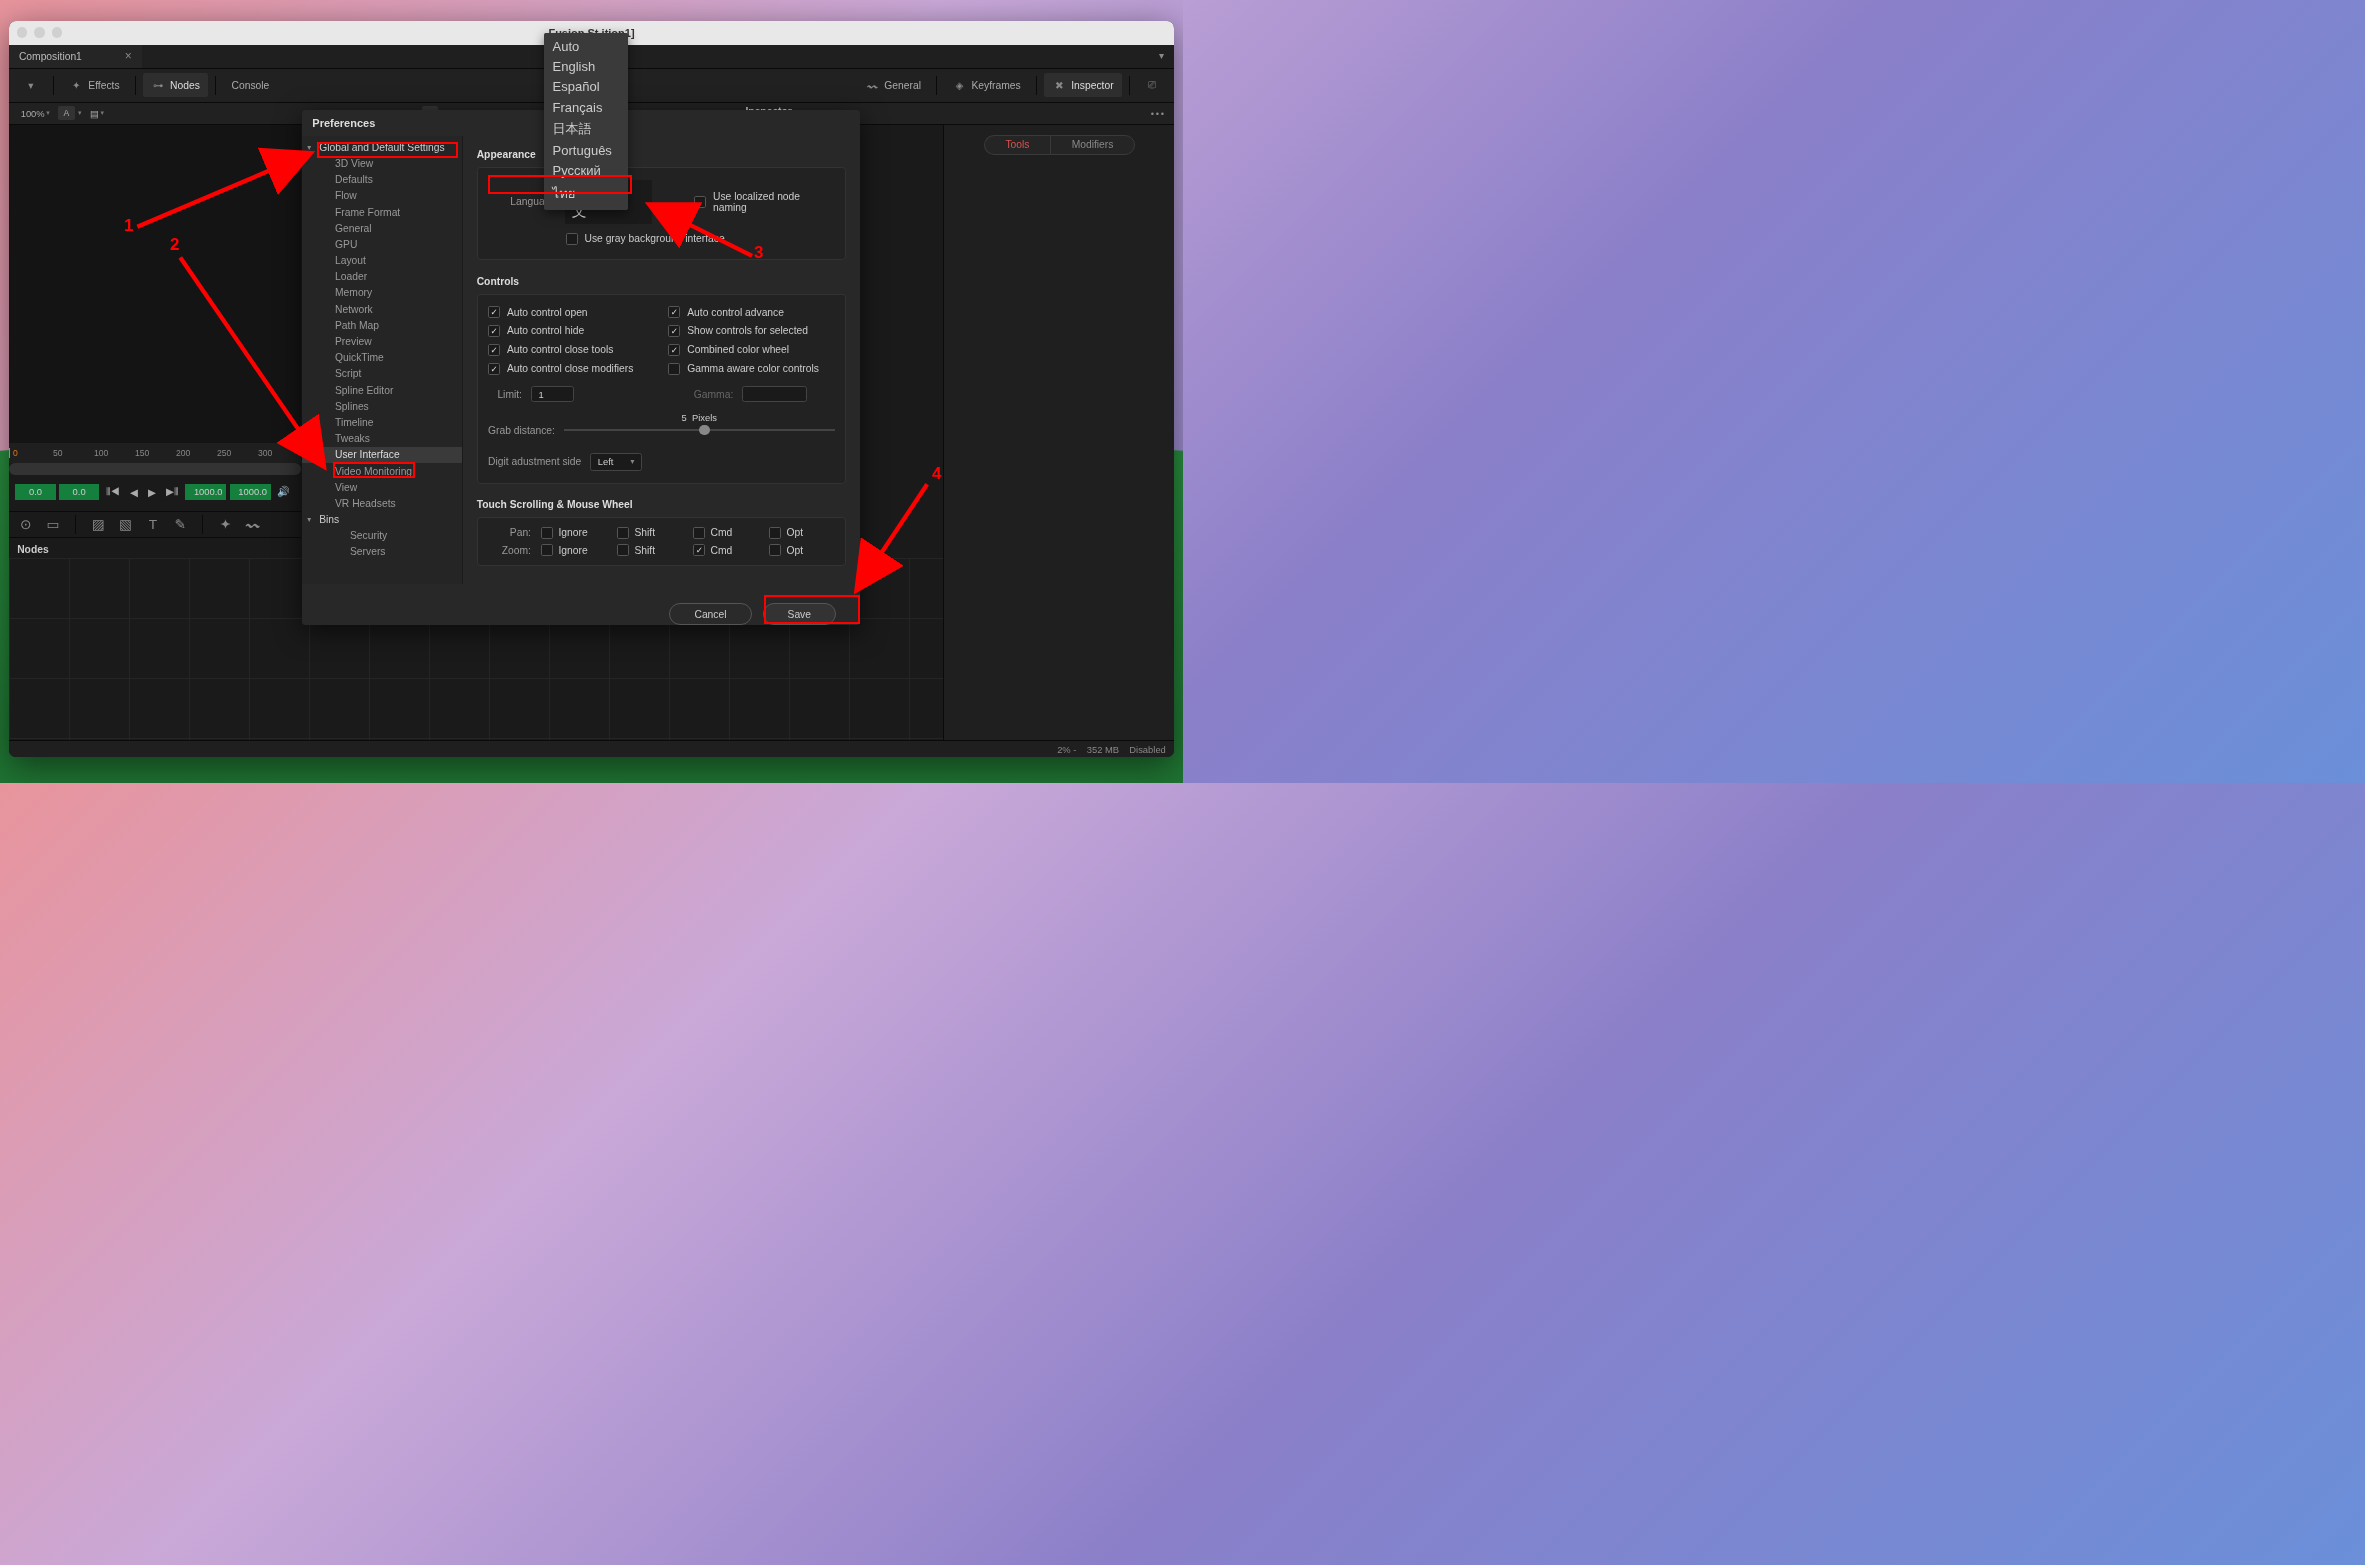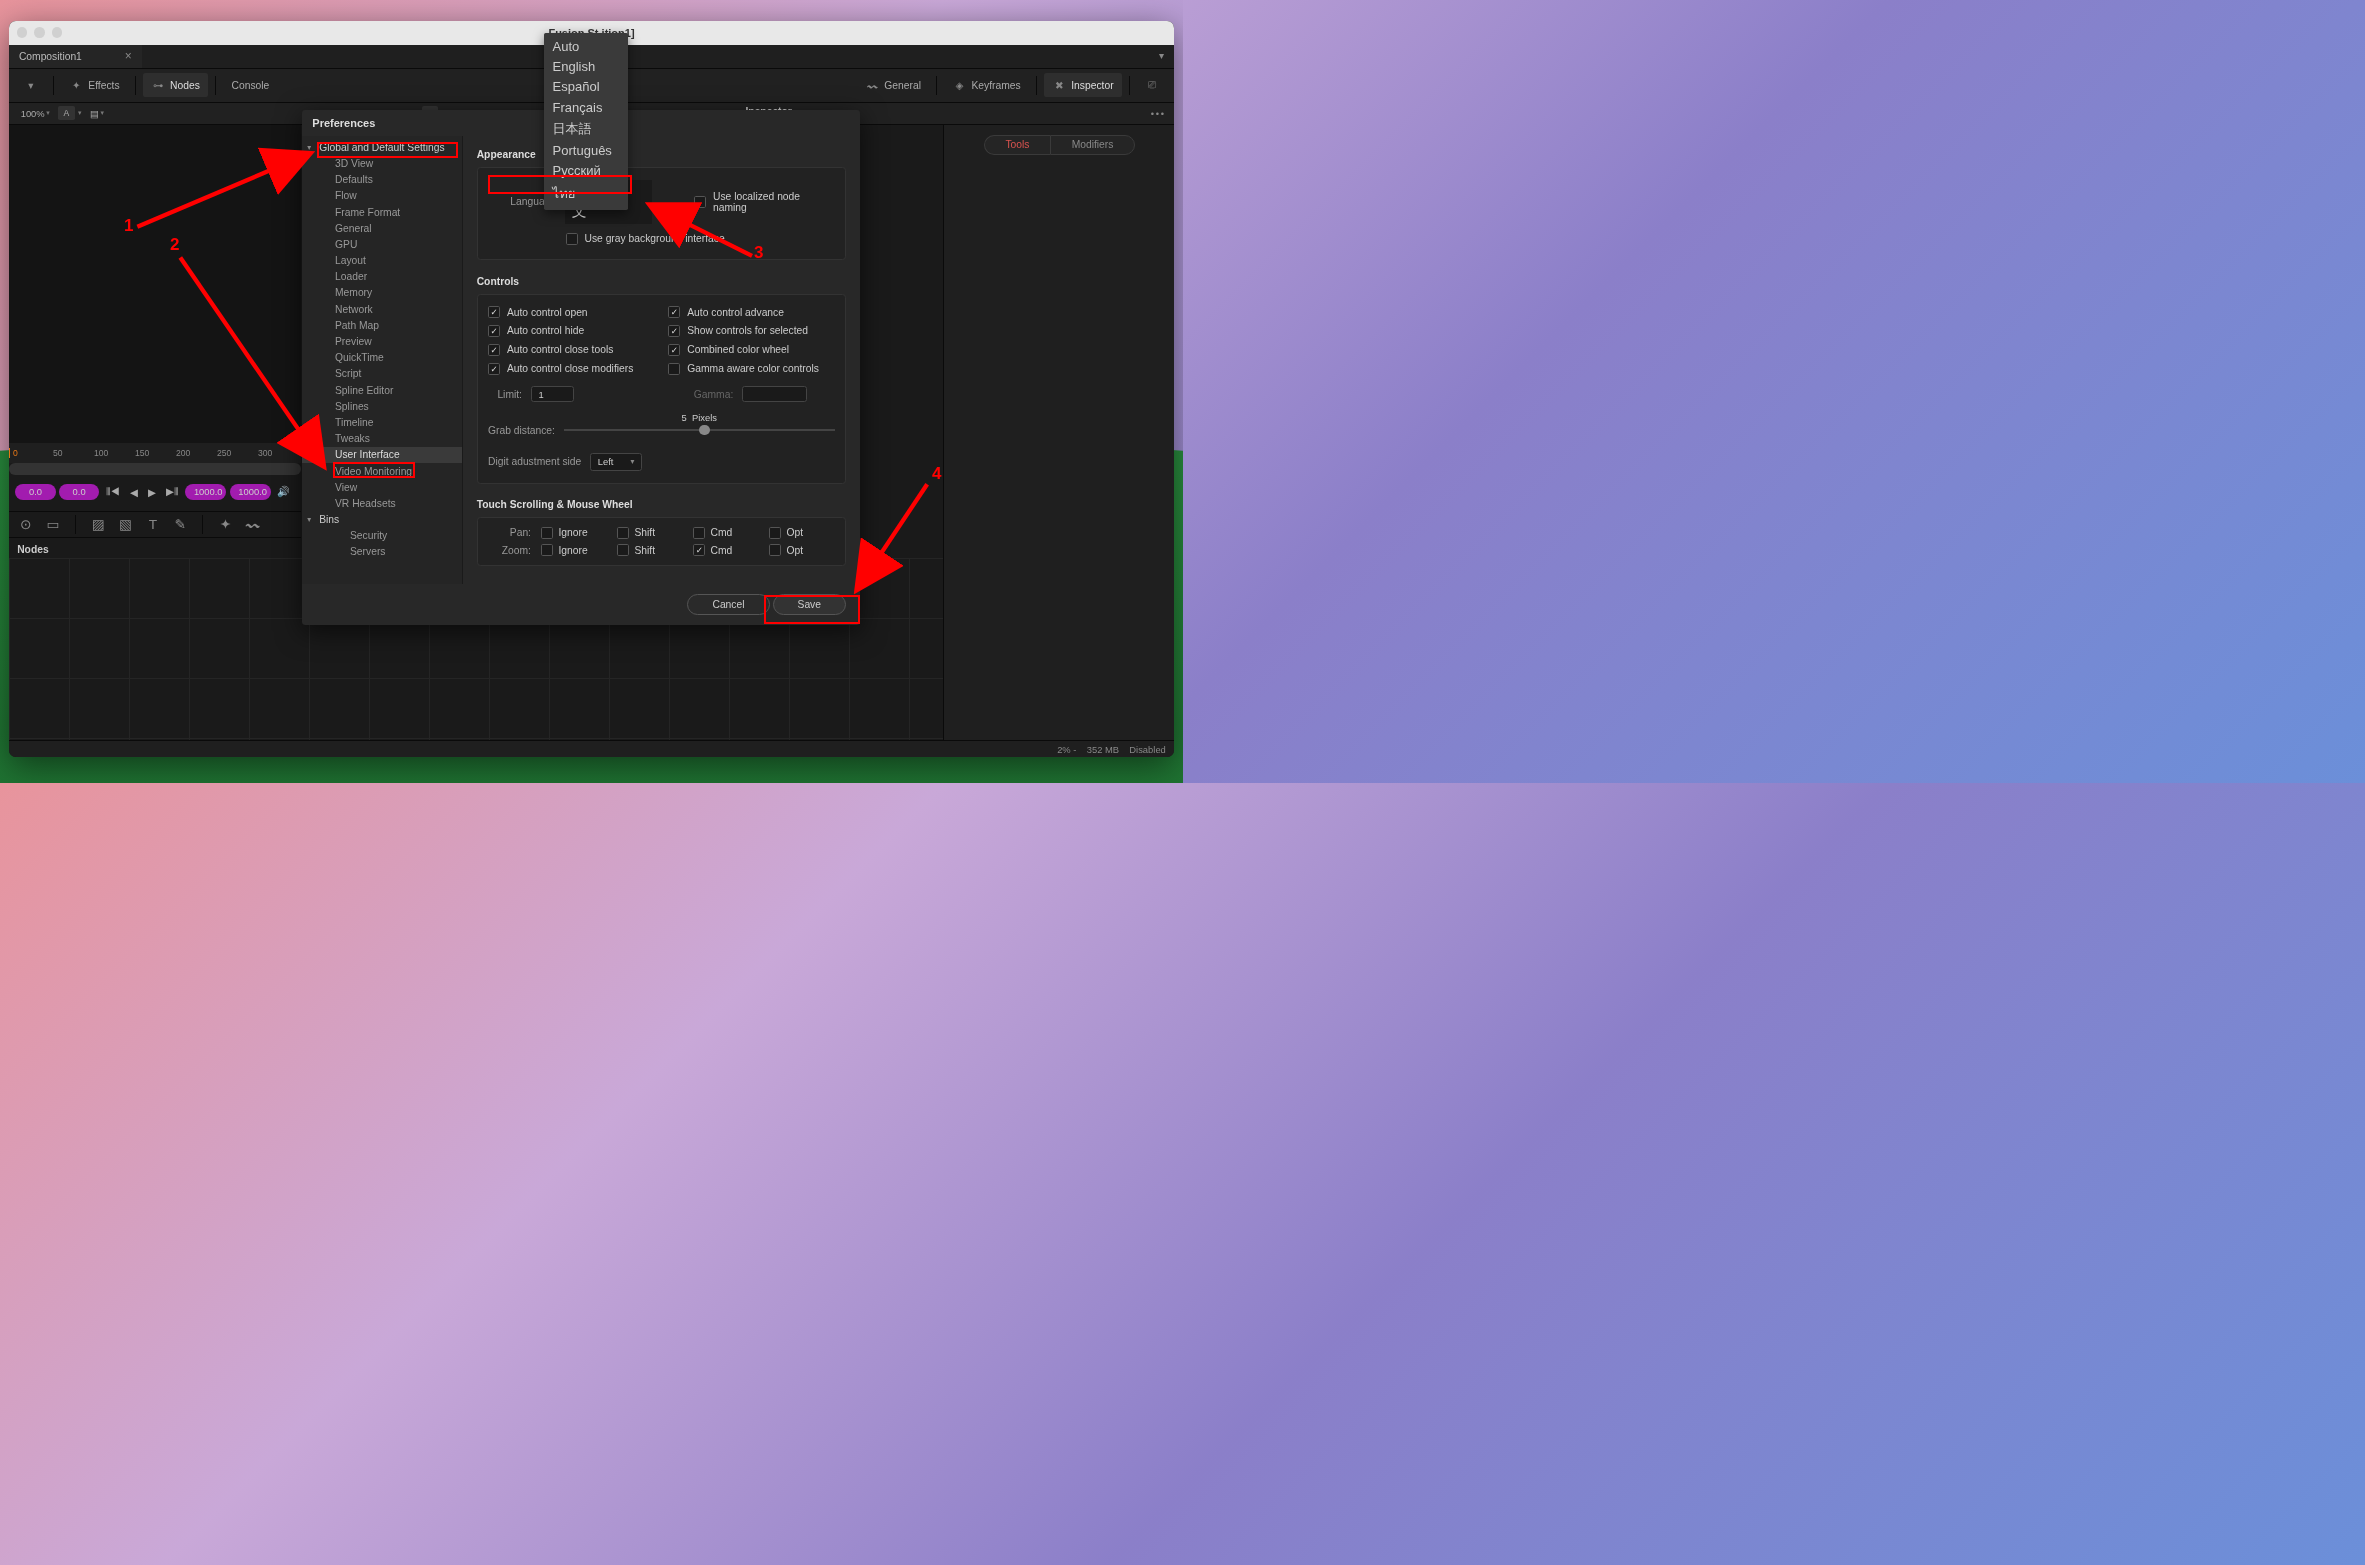--- a/index.html
+++ b/index.html
@@ -28,21 +28,21 @@
 .vc-group2 { position: absolute; left: 343px; display: flex; align-items: center; gap: 3.4px; }
 .inspector-label { position: absolute; left: 730px; top: 0; padding: 3.4px 6.9px; color: #ccc; font-weight: 600; font-size: 10.3px; }
 .more-dots { position: absolute; right: 8.6px; color: #888; letter-spacing: 1.7px; }
 .main-area { flex: 1; display: flex; position: relative; background: #1a1a1a; }
 .viewer-pane { position: absolute; left: 0; top: 0; width: 292px; height: 318px; background: #141414; }
 .timeline-ruler { position: absolute; left: 0; top: 318px; width: 292px; height: 20.6px; background: #1f1f1f; display: flex; align-items: center; font-size: 8.6px; color: #888; }
 .ruler-tick { width: 41px; text-align: left; padding-left: 3.4px; }
 .ruler-tick.first { color: #e67817; border-left: 1.7px solid #e67817; }
 .timeline-scrub { position: absolute; left: 0; top: 338px; width: 292px; height: 12px; background: #333; border-radius: 6px; }
 .transport { position: absolute; left: 0; top: 355px; width: 292px; height: 24px; display: flex; align-items: center; gap: 3.4px; padding: 0 6.9px; }
-.tp-field { background: #a21caf; color: #ccc; font-size: 9.4px; padding: 2.6px 8.6px; border-radius: 8px; width: 41px; text-align: center; }
+.tp-field { background: #15803d; color: #ccc; font-size: 9.4px; padding: 2.6px 8.6px; border-radius: 0; width: 41px; text-align: center; }
 .tp-btn { color: #aaa; font-size: 10.3px; padding: 0 3.4px; }
 .tool-row { position: absolute; left: 0; top: 386px; width: 292px; height: 27.5px; display: flex; align-items: center; gap: 10.3px; padding: 0 8.6px; border-top: 0.9px solid #0a0a0a; border-bottom: 0.9px solid #0a0a0a; }
 .tool-icon { width: 17px; height: 17px; color: #888; display: flex; align-items: center; justify-content: center; }
 .nodes-header { position: absolute; left: 0; top: 414px; width: 292px; padding: 5.2px 8.6px; color: #ccc; font-size: 10.3px; font-weight: 600; }
 .nodes-panel { position: absolute; left: 0; top: 433px; right: 0; bottom: 0; background: #1a1a1a; }
 .grid-bg { width: 100%; height: 100%; background-image: linear-gradient(#252525 0.9px, transparent 0.9px), linear-gradient(90deg, #252525 0.9px, transparent 0.9px); background-size: 60px 60px; }
 .inspector-panel { position: absolute; right: 0; top: 0; width: 231px; height: 100%; background: #1f1f1f; border-left: 0.9px solid #0a0a0a; }
 .insp-tabs { display: flex; justify-content: center; gap: 0; padding: 10.3px 0; }
 .insp-tab { padding: 3.4px 20.6px; font-size: 10.3px; color: #888; border: 0.9px solid #3a3a3a; background: #252525; }
 .insp-tab.left { border-radius: 10.3px 0 0 10.3px; border-right: none; }
@@ -73,21 +73,21 @@
 .cb-grid { display: grid; grid-template-columns: 1fr 1fr; gap: 1.7px 13.7px; }
 .num-input { background: #1a1a1a; color: #ccc; border: 0.9px solid #444; padding: 1.7px 15.5px 1.7px 6.9px; width: 43px; font-size: 9.4px; border-radius: 2.6px; }
 .num-input.dim { color: #666; padding-left: 48px; }
 .slider-row { display: flex; align-items: center; gap: 8.6px; padding: 5.2px 0; }
 .slider-track { flex: 1; height: 1.7px; background: #444; position: relative; }
 .slider-thumb { position: absolute; top: -4.3px; left: 50%; width: 10.3px; height: 10.3px; background: #888; border-radius: 50%; }
 .slider-val { position: absolute; left: 50%; top: -17px; transform: translateX(-50%); font-size: 9.4px; color: #ccc; white-space: nowrap; }
 .select-box { background: #1a1a1a; color: #ccc; padding: 2.6px 6.9px; border: 0.9px solid #444; border-radius: 2.6px; display: flex; align-items: center; gap: 17px; font-size: 9.4px; }
 .mod-grid { display: grid; grid-template-columns: 43px repeat(4, 1fr); gap: 5.2px 10.3px; align-items: center; }
 .mod-cb { display: flex; align-items: center; gap: 5.2px; color: #ccc; }
-.prefs-footer { height: 41px; display: flex; align-items: center; justify-content: flex-end; gap: 3px; padding: 0 14px; }
+.prefs-footer { height: 41px; display: flex; align-items: flex-end; justify-content: flex-end; gap: 11px; padding: 0 24px; }
 .btn { padding: 4.3px 24px; border-radius: 12px; font-size: 10.3px; border: 0.9px solid #555; background: #2a2a2a; color: #ccc; cursor: pointer; }
 .btn.primary { background: #333; }
 .lang-dropdown { position: absolute; left: 544px; top: 33px; width: 84px; background: #3a3a3a; border-radius: 1.7px; padding: 3.4px 0; z-index: 20; box-shadow: 0 3.4px 10.3px rgba(0,0,0,0.5); }
 .lang-opt { padding: 2.6px 8.6px; color: #ccc; font-size: 13px; cursor: pointer; }
 .annot { position: absolute; pointer-events: none; z-index: 30; }
 .red-box { border: 2.6px solid #ff0000; }
 .red-num { color: #ff0000; font-size: 17px; font-weight: bold; }
 svg.arrow { position: absolute; overflow: visible; }
 </style>
 </head>

